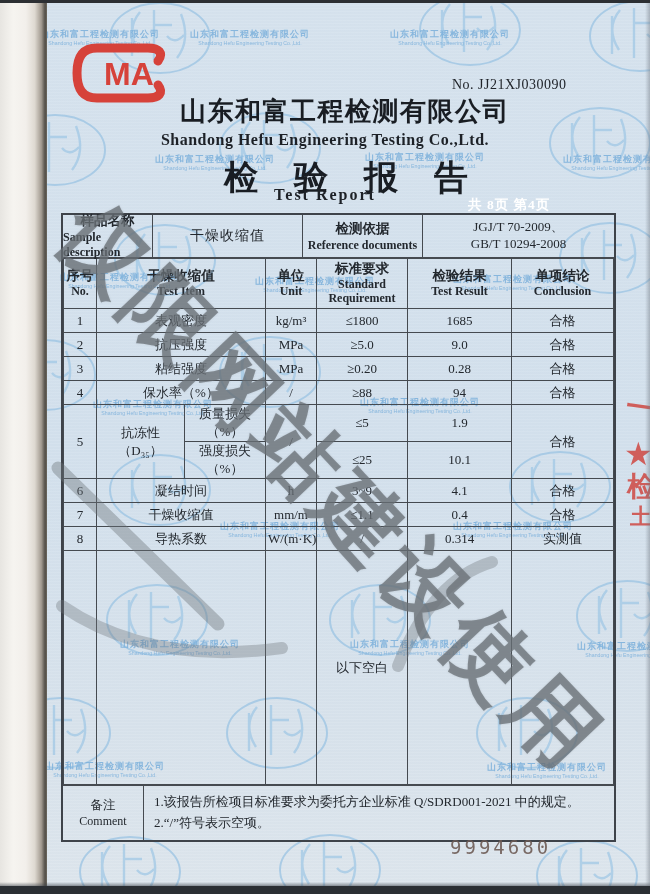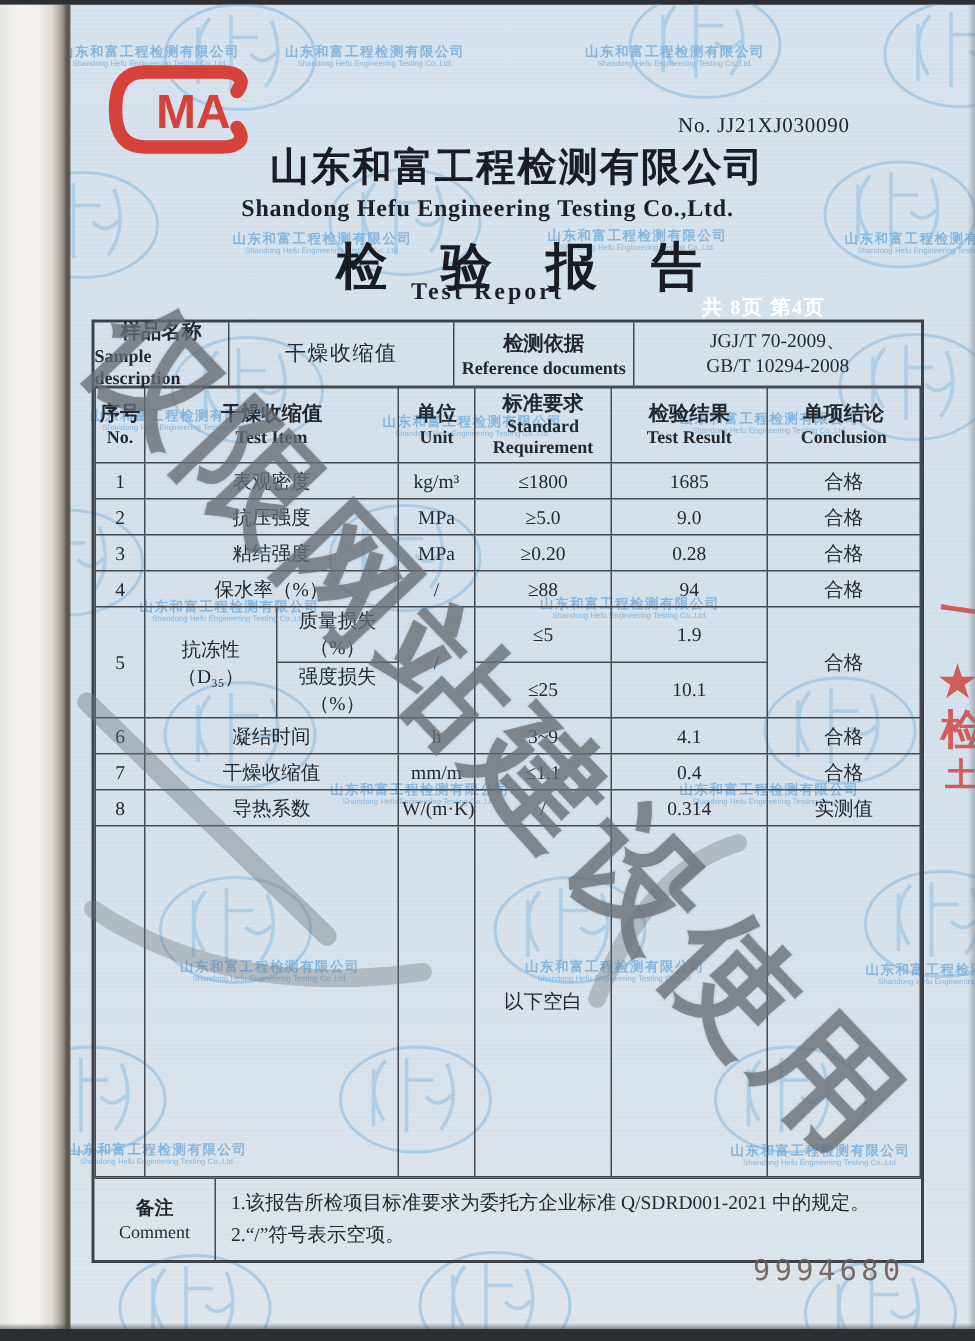--- a/index.html
+++ b/index.html
@@ -74,25 +74,25 @@
   table.main tr.hdr{height:50px;}
   table.main tr.data{height:24px;}
   table.main tr.blank{height:234px;}
   td.topalign{vertical-align:top;padding-top:4px;}
   .hdr .cn{font-size:13.5px;}
   .hdr .en{font-size:12px;}
   .std3{font-size:12px;line-height:1.18;}
 
   .comment-row{display:flex;border-top:1.4px solid #454a50;height:54px;}
   .comment-label{width:80px;border-right:1.4px solid #454a50;display:flex;flex-direction:column;justify-content:center;align-items:center;}
-  .comment-label .cn{font-size:12.5px;color:#23282e;font-weight:bold;}
+  .comment-label .cn{font-size:12.5px;color:#23282e;}
   .comment-label .en{font-size:12px;color:#23282e;}
   .comment-body{flex:1;padding:5px 8px 0 10px;font-size:13px;color:#23282e;line-height:1.65;text-align:left;}
 
-  .serial{position:absolute;left:502px;top:836px;z-index:2;
+  .serial{position:absolute;left:450px;top:836px;z-index:2;
           font-family:"DejaVu Sans Mono","Liberation Mono",monospace;
           font-size:19px;color:#6e5c56;letter-spacing:3px;opacity:.9;}
 
   
   .seal{position:absolute;right:0;top:380px;width:40px;height:160px;overflow:hidden;z-index:4;pointer-events:none;}
   .seal span{position:absolute;color:#cf3e37;font-weight:700;opacity:.8;
              font-family:"Liberation Sans","DejaVu Sans",sans-serif;}
   .sf0{left:16px;top:8px;font-size:30px;transform:rotate(8deg);}
   .sf1{left:14px;top:55px;font-size:32px;}
   .sf2{left:17px;top:88px;font-size:28px;}

